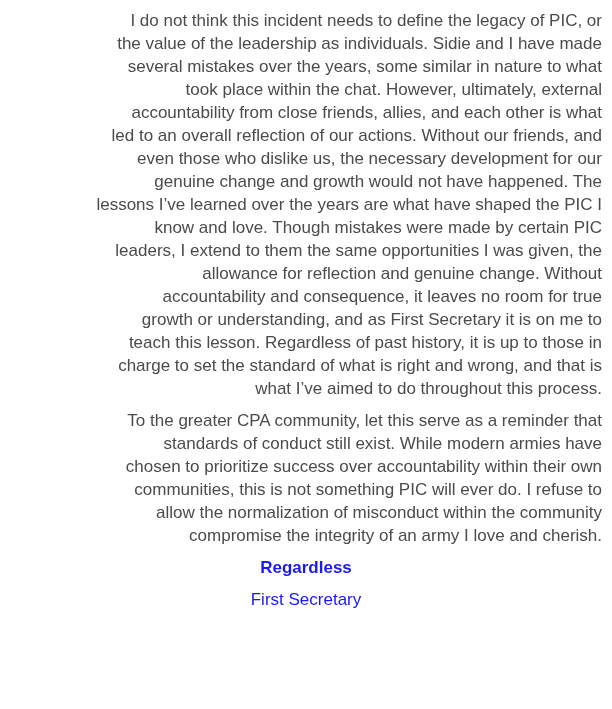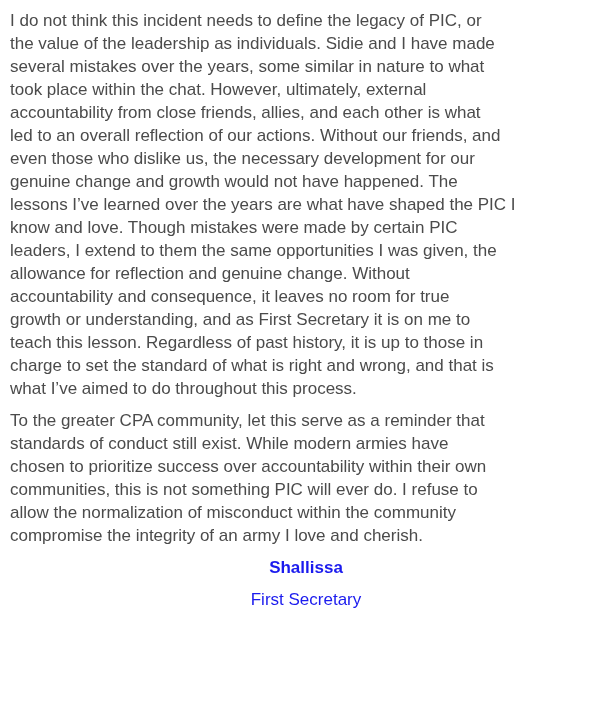--- a/index.html
+++ b/index.html
@@ -15,20 +15,21 @@
     overflow: hidden;
     background: #ffffff;
     font-family: "Liberation Sans", sans-serif;
     font-size: 17px;
     line-height: 23px;
     color: #4b4b4b;
   }
   .para {
     margin: 0 0 9px 0;
     white-space: pre-line;
+    text-align: right;
   }
   .sig-name {
     margin: 0 0 9px 0;
     text-align: center;
     font-weight: bold;
     color: #1b1bee;
   }
   .sig-title {
     margin: 0;
     text-align: center;
@@ -55,15 +56,15 @@
 growth or understanding, and as First Secretary it is on me to
 teach this lesson. Regardless of past history, it is up to those in
 charge to set the standard of what is right and wrong, and that is
 what I’ve aimed to do throughout this process.</p>
   <p class="para">To the greater CPA community, let this serve as a reminder that
 standards of conduct still exist. While modern armies have
 chosen to prioritize success over accountability within their own
 communities, this is not something PIC will ever do. I refuse to
 allow the normalization of misconduct within the community
 compromise the integrity of an army I love and cherish.</p>
-  <p class="sig-name">Shallissa</p>
+  <p class="sig-name">Regardless</p>
   <p class="sig-title">First Secretary</p>
 </div>
 
 </body></html>

